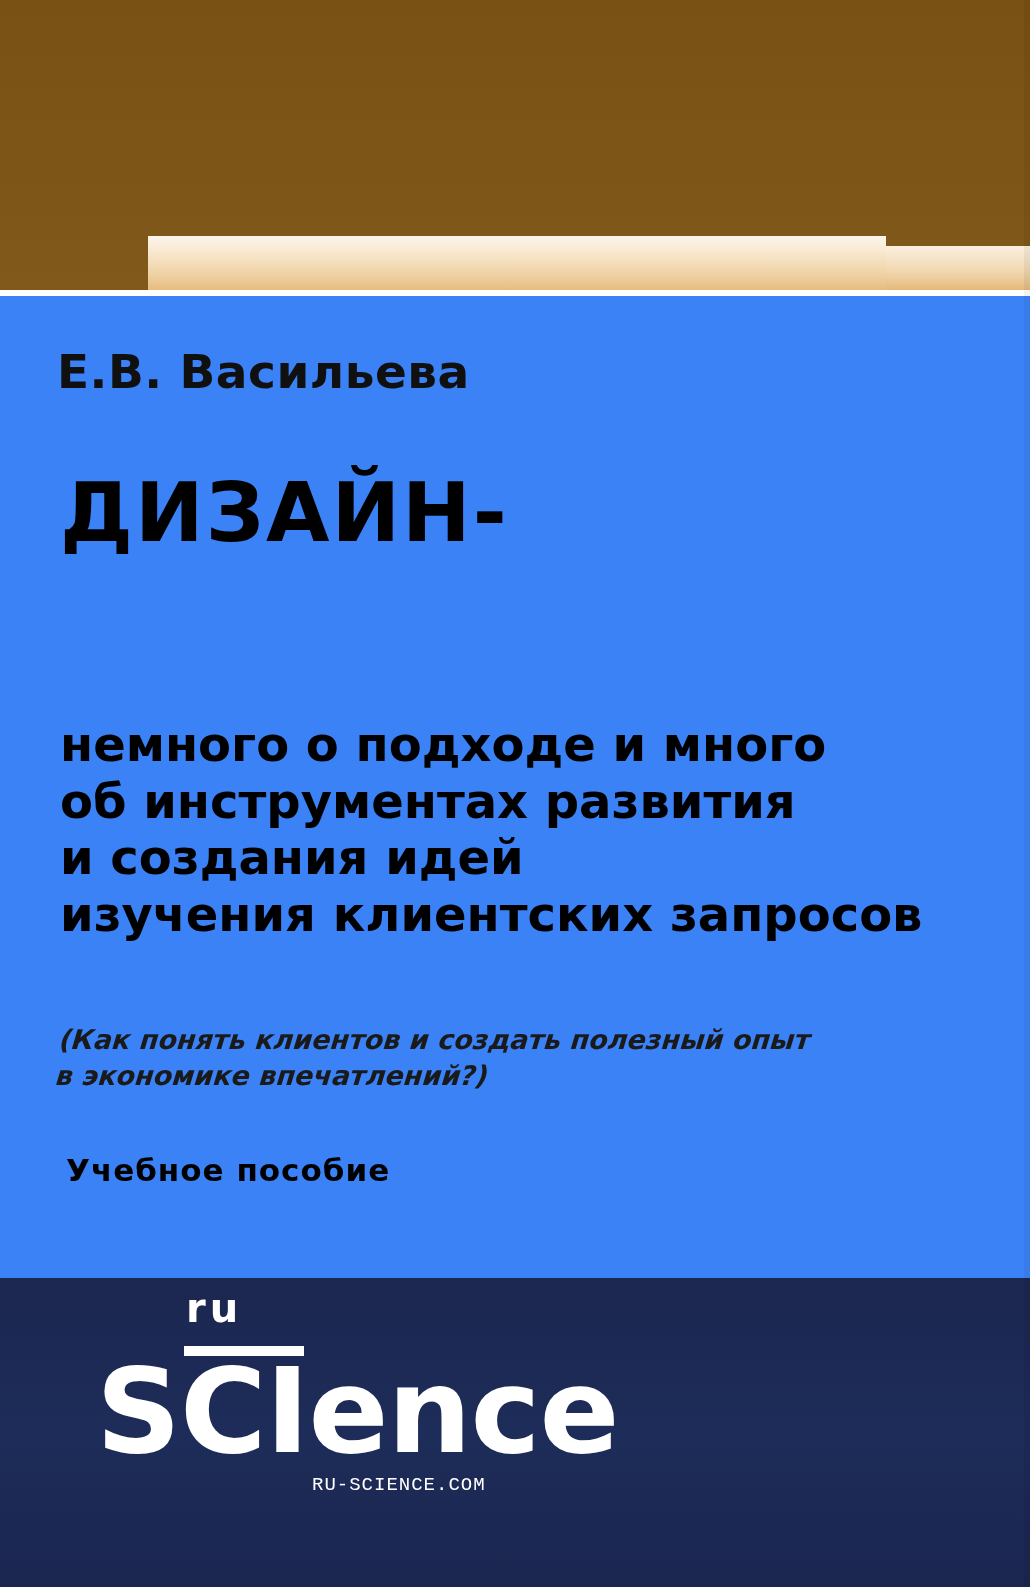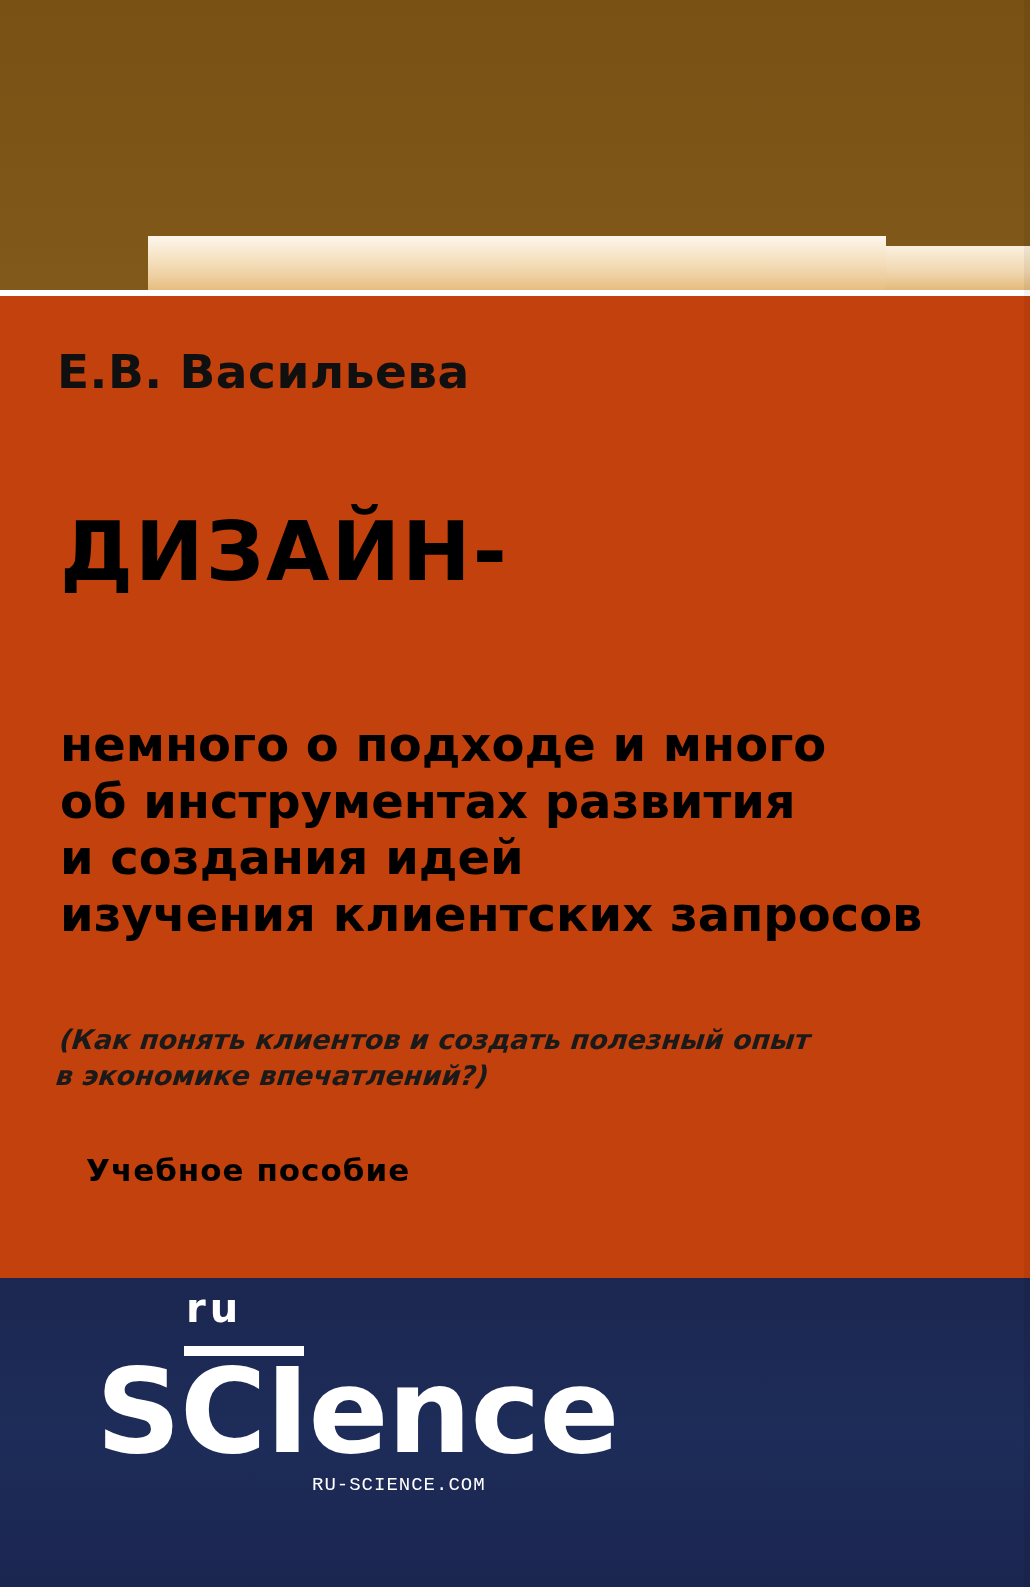--- a/index.html
+++ b/index.html
@@ -8,21 +8,21 @@
     padding: 0;
     background: #ffffff;
   }
   body {
     font-family: "Liberation Sans", sans-serif;
   }
   .cover {
     position: relative;
     width: 1030px;
     height: 1587px;
-    background: #c2410c;
+    background: #3b82f6;
     overflow: hidden;
   }
 
   
   .top-band {
     position: absolute;
     left: 0;
     top: 0;
     width: 1030px;
     height: 290px;
@@ -76,21 +76,20 @@
     position: absolute;
     left: 60px;
     top: 470px;
     width: 900px;
     font-size: 82px;
     line-height: 1.05;
     font-weight: bold;
     color: #000000;
     font-family: "DejaVu Sans", sans-serif;
     letter-spacing: 2px;
-    margin-top: 39px;
   }
   .title-line { display: block; white-space: nowrap; }
 
   
   .subtitle {
     position: absolute;
     left: 60px;
     top: 716px;
     width: 900px;
     font-size: 48px;
@@ -121,21 +120,20 @@
   .edition {
     position: absolute;
     left: 66px;
     top: 1152px;
     font-size: 31px;
     font-weight: bold;
     color: #000000;
     font-family: "DejaVu Sans", sans-serif;
     letter-spacing: 1px;
     white-space: nowrap;
-    margin-left: 20px;
   }
 
   
   .bottom-band {
     position: absolute;
     left: 0;
     top: 1278px;
     width: 1030px;
     height: 309px;
     background: #1d2a56;

